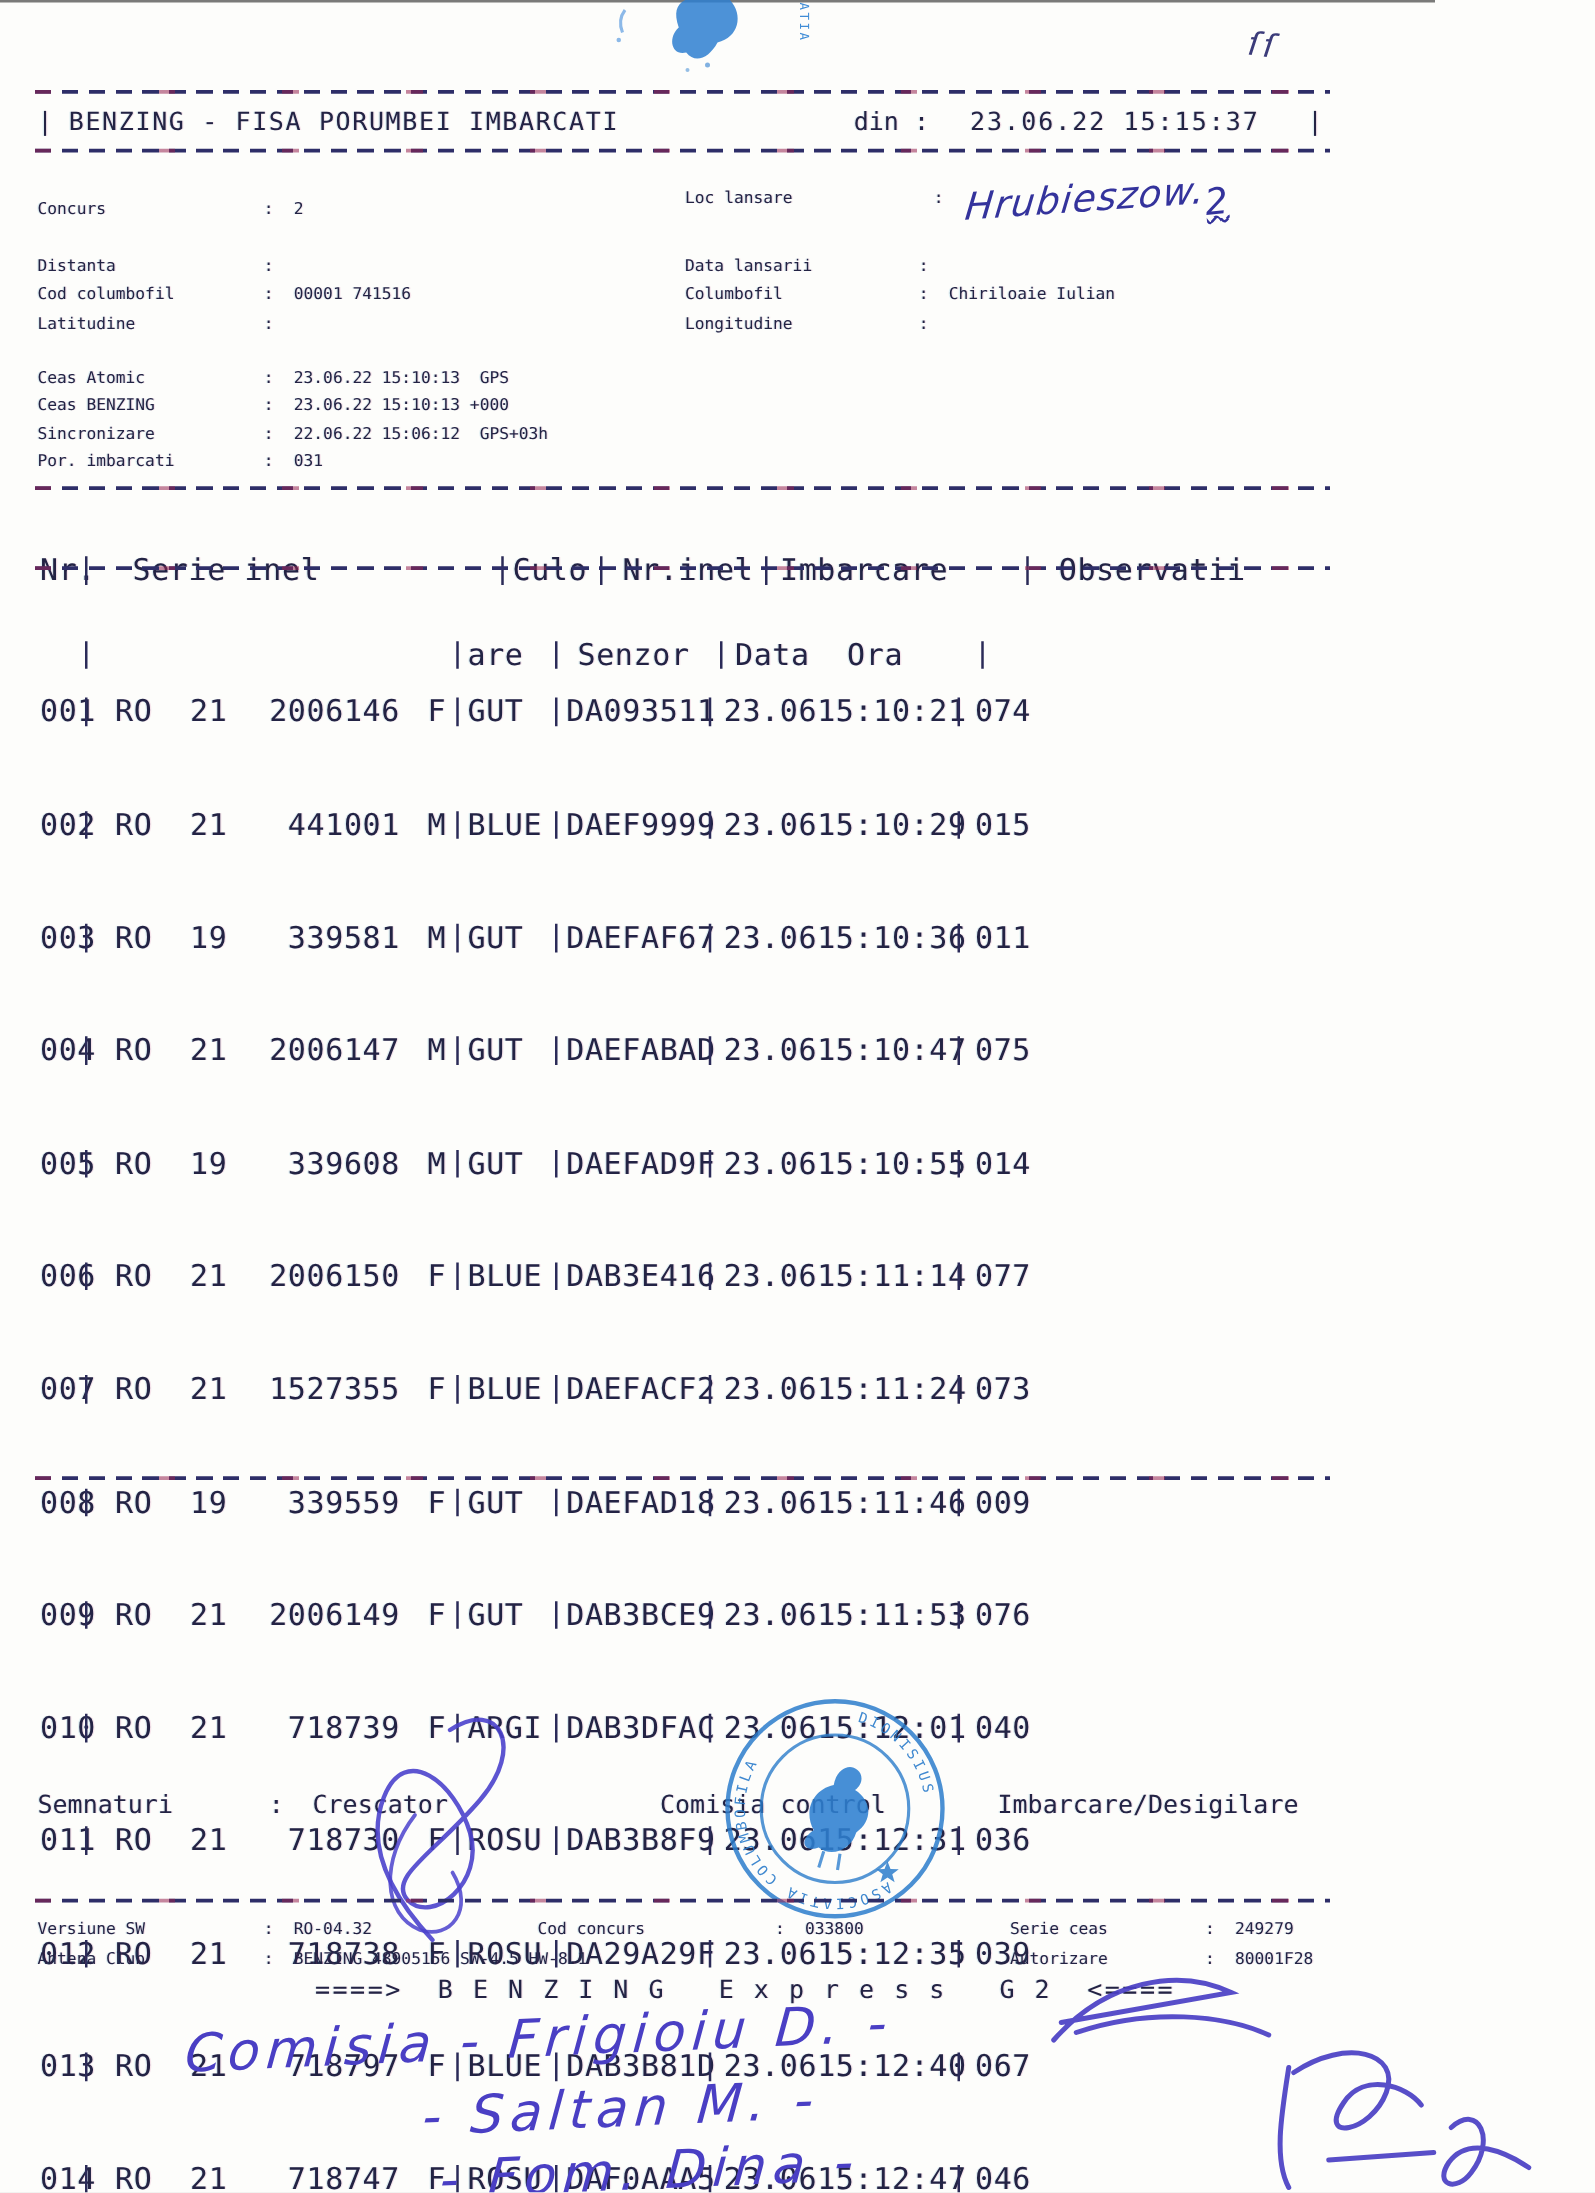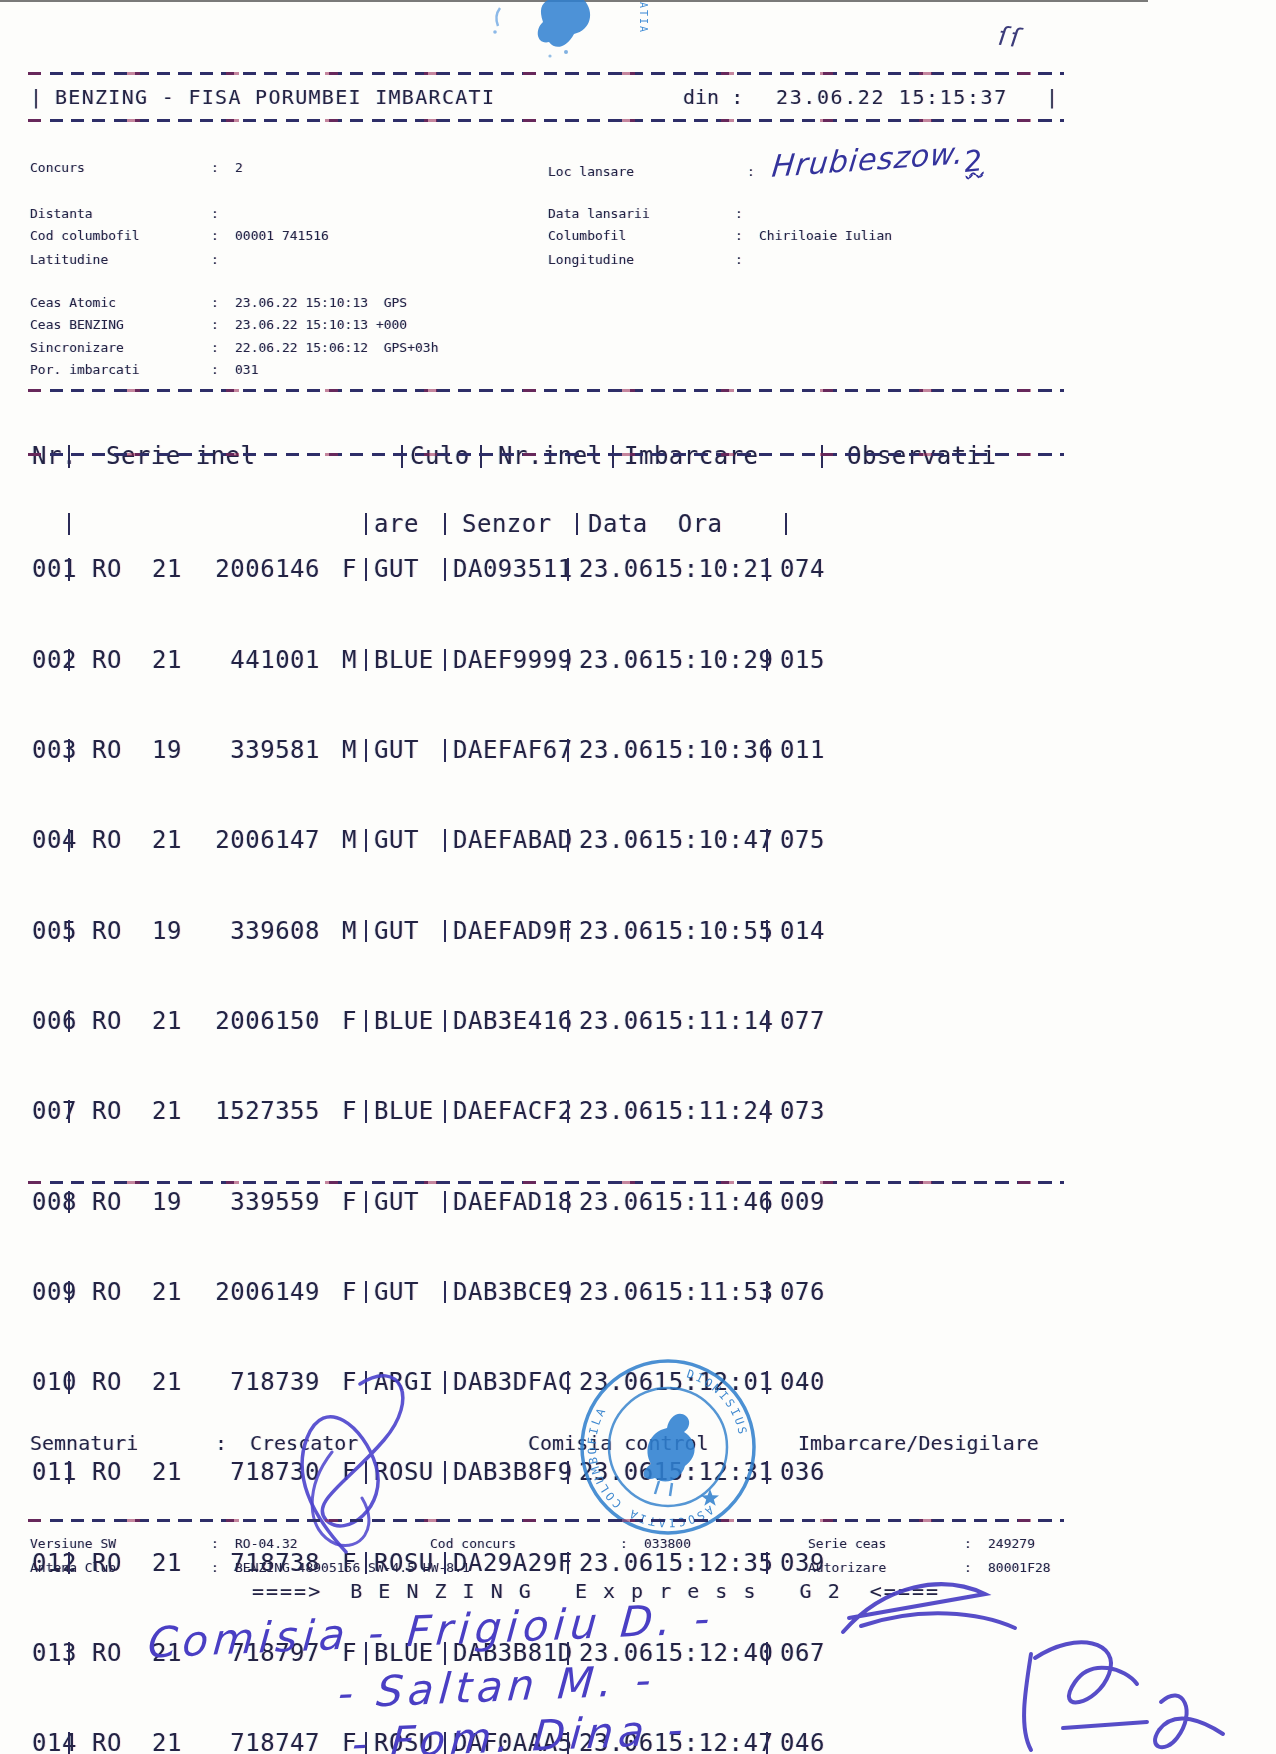--- a/index.html
+++ b/index.html
@@ -82,21 +82,21 @@
   <div class="line print" style="left:30px;top:202px;">
     <span class="lbl">Distanta</span><span class="sep">:</span><span class="val"></span>
   </div>
   <div class="line print" style="left:30px;top:224px;">
     <span class="lbl">Cod columbofil</span><span class="sep">:</span><span class="val">00001 741516</span>
   </div>
   <div class="line print" style="left:30px;top:248px;">
     <span class="lbl">Latitudine</span><span class="sep">:</span><span class="val"></span>
   </div>
 
-  <div class="line print" style="left:548px;top:160px;gap:12px;">
+  <div class="line print" style="left:548px;top:147px;gap:12px;">
     <span class="lbl-r">Loc lansare</span><span class="sep">:</span><span class="val"></span>
   </div>
   <span class="hw hw-loc" style="left:772px;top:142px;">Hrubieszow.</span>
   <span class="hw hw-mark2" style="left:964px;top:144px;">2</span>
 
   <div class="line print" style="left:548px;top:202px;">
     <span class="lbl-r">Data lansarii</span><span class="sep">:</span><span class="val"></span>
   </div>
   <div class="line print" style="left:548px;top:224px;">
     <span class="lbl-r">Columbofil</span><span class="sep">:</span><span class="val">Chiriloaie Iulian</span>

